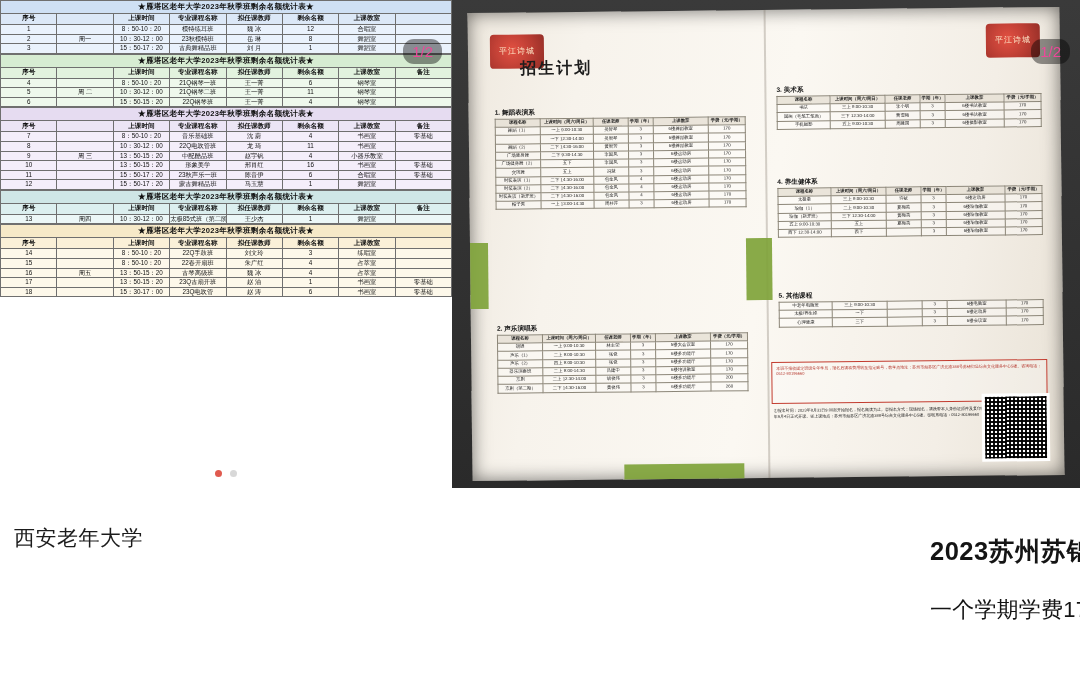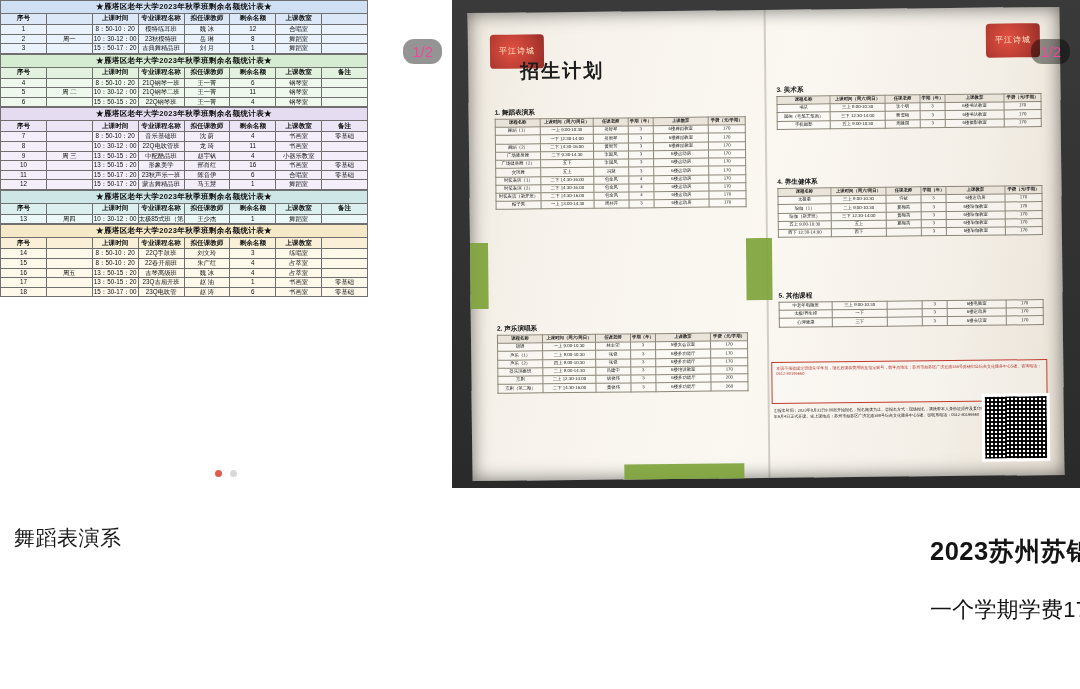--- a/index.html
+++ b/index.html
@@ -49,21 +49,21 @@
     line-height: 1;
     padding: 5px 9px;
     border-radius: 11px;
     font-family: "Liberation Sans", sans-serif;
     z-index: 30;
     margin-top: 31px;
   }
 
   
   .sched {
-    width: 368px;
+    width: 452px;
     border-collapse: collapse;
     table-layout: fixed;
     font-size: 6.3px;
     line-height: 1.05;
   }
   .sched td, .sched th {
     border: 1px solid #6f6f6f;
     text-align: center;
     vertical-align: middle;
     padding: 1px 0;
@@ -143,21 +143,21 @@
     opacity: .92;
   }
   .gb1 { left: 0px; top: 230px; width: 18px; height: 66px; }
   .gb2 { left: 276px; top: 228px; width: 26px; height: 62px; }
   .gb3 { left: 152px; top: 453px; width: 120px; height: 15px; }
 
   .brochure-title {
     position: absolute;
     left: 52px;
     top: 46px;
-    font-size: 19px;
+    font-size: 16px;
     font-weight: bold;
     color: #1d1d1d;
     letter-spacing: 2px;
     font-family: "DejaVu Sans", sans-serif;
   }
   .logo {
     position: absolute;
     width: 54px;
     height: 34px;
     border-radius: 4px;
@@ -564,21 +564,21 @@
       </tbody>
         </table>
     </div>
 
     <div class="dots dots-left">
       <span class="dot active"></span>
       <span class="dot"></span>
     </div>
 
     <div class="caption-left">
-      <div class="ttl">舞蹈表演系</div>
+      <div class="ttl">西安老年大学</div>
     </div>
   </div>
 
   <div class="panel panel-right">
 
     <div class="card-img right-img">
       <div class="photo"></div>
 
       <div class="paper">
         <div class="fold fold-mid"></div>

